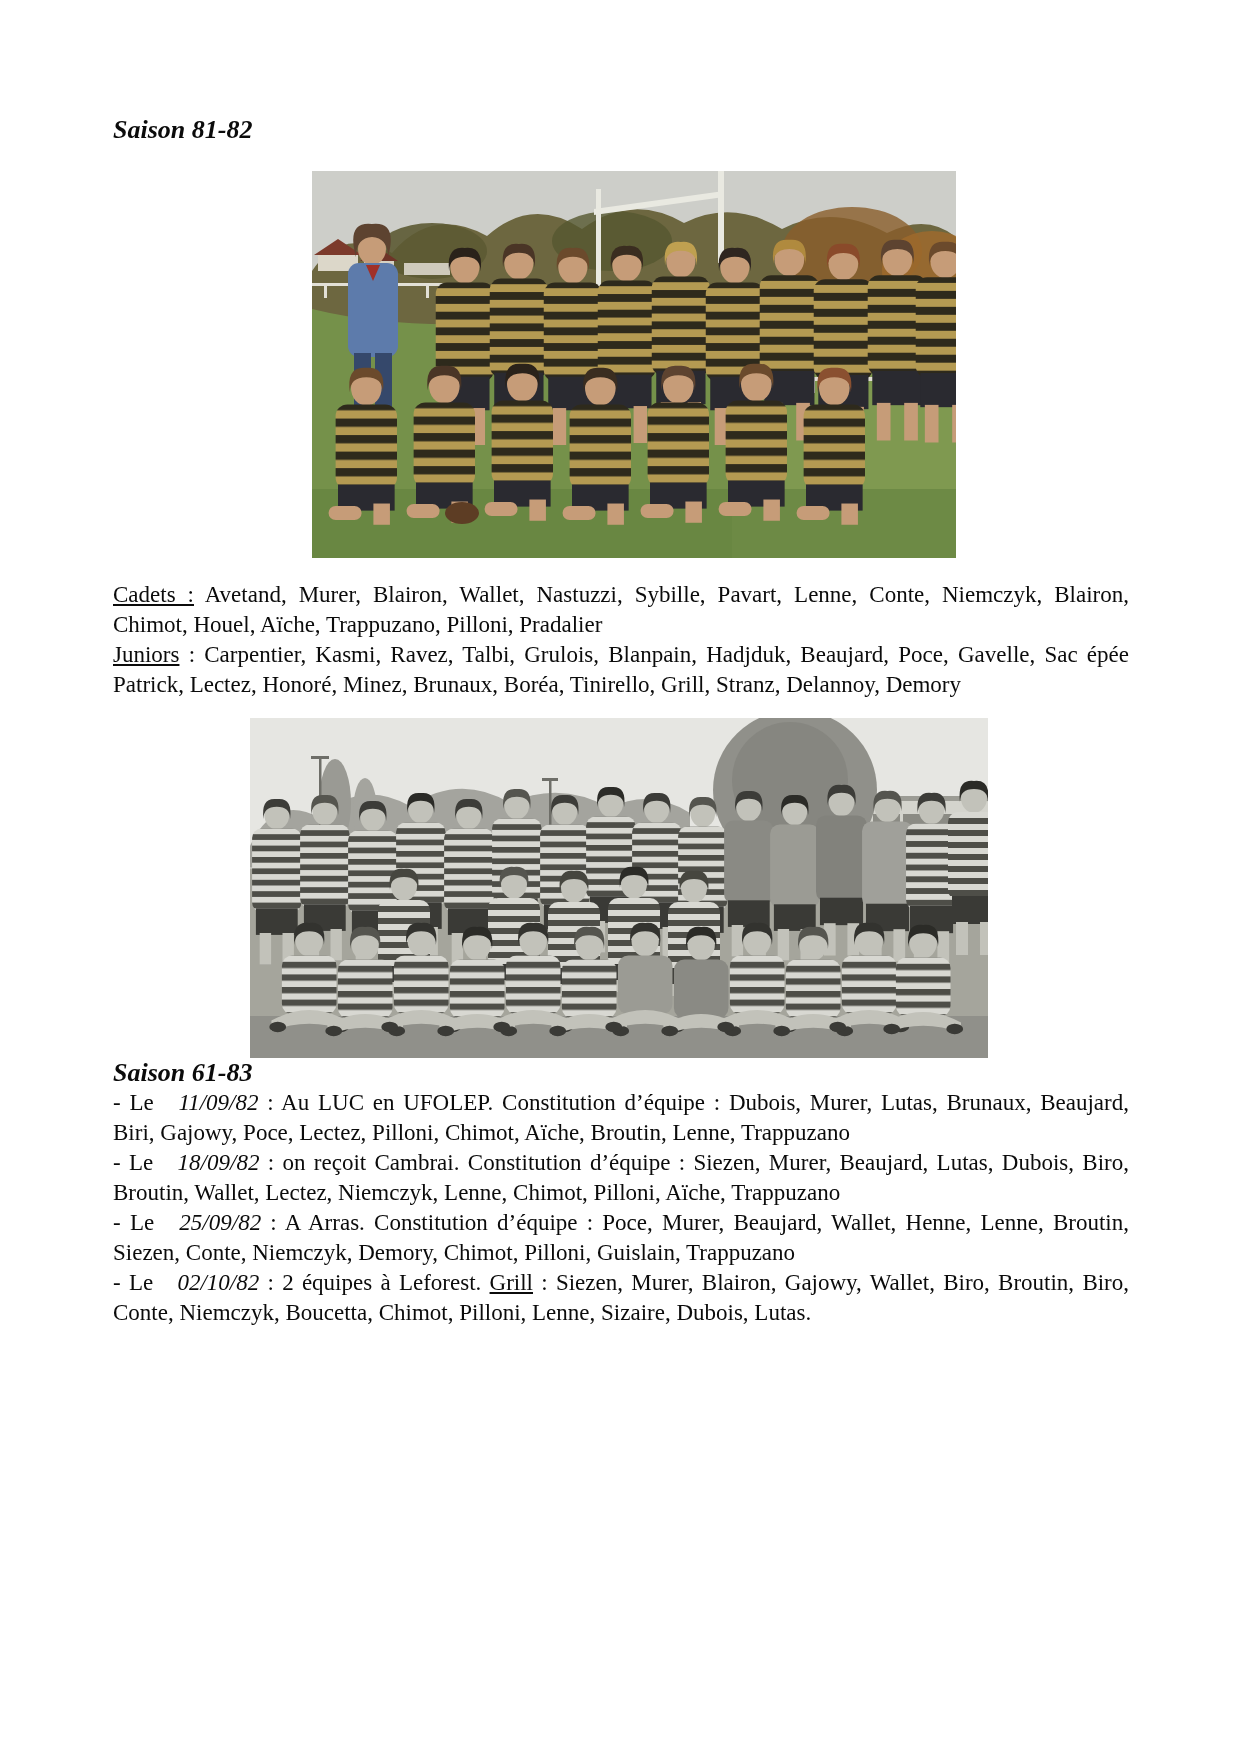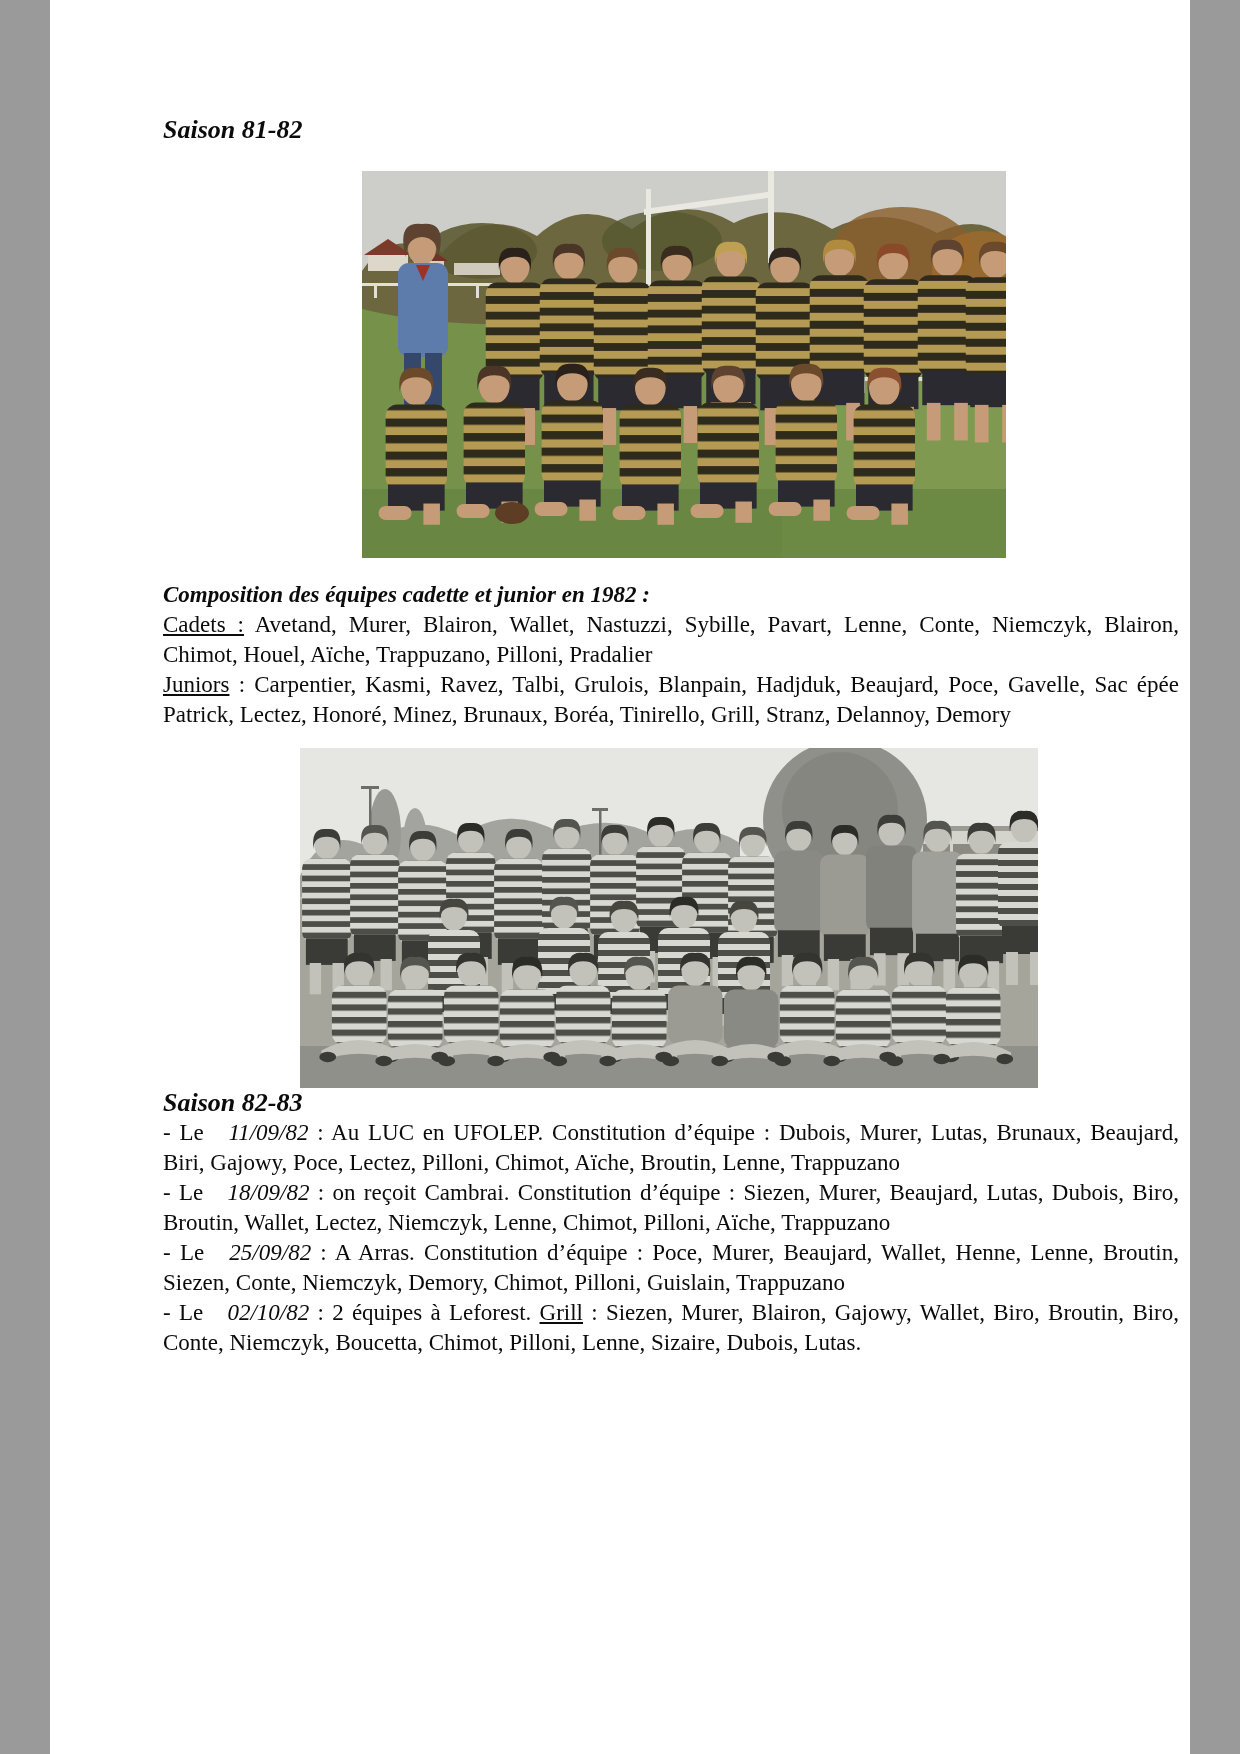--- a/index.html
+++ b/index.html
@@ -1,18 +1,18 @@
 <!DOCTYPE html>
 <html lang="fr" style="--page_bg: #ffffff; --ink: #0b0b0b; --p1_sky: #cdcec9; --p1_trees: #6d6740; --p1_grass: #75914a; --jersey_gold: #b49a52; --jersey_dark: #2e2a1c; --denim: #5d7bab; --p2_sky: #e6e6e2; --p2_trees: #a4a49e; --p2_grass: #a5a59c; --bw_jersey_light: #d8d8d2; --bw_jersey_dark: #4e4e48;"><head>
 <meta charset="utf-8">
 <style>
   html,body{margin:0;padding:0;background:#9a9a9a;}
   .page{
     position:relative;
-    width:1140px;height:1754px;
+    width:1240px;height:1754px;
     background:var(--page_bg,#ffffff);
     font-family:"Liberation Serif","DejaVu Serif",serif;
     color:var(--ink,#0b0b0b);
     margin:0 auto;
     overflow:hidden;
   }
   .h-season{
     position:absolute;
     font-style:italic;font-weight:bold;
     font-size:26px;line-height:30px;
@@ -127,21 +127,20 @@
       <use href="#g1k" transform="translate(338,196) scale(1.18)" style="--hair:#5d4330"></use>
       <use href="#g1k" transform="translate(416,194) scale(1.18)" style="--hair:#6b4a2c"></use>
       <use href="#g1k" transform="translate(494,198) scale(1.18)" style="--hair:#8a5030"></use>
     </g>
     <ellipse cx="150" cy="342" rx="17" ry="11" fill="#5d3d24"></ellipse>
   </svg>
 
   <div class="flow">
 
 
-    <p class="bhead">Composition des équipes cadette et junior en 1982 :</p>
 
     <p class="j"><span class="u">Cadets :</span><span> Avetand, Murer, Blairon, Wallet, Nastuzzi, Sybille, Pavart, Lenne, Conte, Niemczyk, Blairon, Chimot, Houel, Aïche, Trappuzano, Pilloni, Pradalier</span></p>
 
     <p class="j"><span class="u">Juniors</span><span> : Carpentier, Kasmi, Ravez, Talbi, Grulois, Blanpain, Hadjduk, Beaujard, Poce, Gavelle, Sac épée Patrick, Lectez, Honoré, Minez, Brunaux, Boréa, Tinirello, Grill, Stranz, Delannoy, Demory</span></p>
 
     <svg class="photo photo2" viewBox="0 0 738 340" aria-hidden="true">
       <defs>
         <pattern id="st2" width="8" height="12" patternUnits="userSpaceOnUse">
           <rect width="8" height="12" fill="var(--bw_jersey_light,#d8d8d2)"></rect>
           <rect width="8" height="6" fill="var(--bw_jersey_dark,#4e4e48)"></rect>
@@ -232,21 +231,21 @@
         <use href="#g2sit" transform="translate(370,206) scale(1.05)" style="--jersey:#9b9b94"></use>
         <use href="#g2sit" transform="translate(426,210) scale(1.05)" style="--jersey:#8a8a84;--hair:#2b2b27"></use>
         <use href="#g2sit" transform="translate(482,206) scale(1.05)"></use>
         <use href="#g2sit" transform="translate(538,210) scale(1.05)" style="--hair:#55554f"></use>
         <use href="#g2sit" transform="translate(594,206) scale(1.05)"></use>
         <use href="#g2sit" transform="translate(648,208) scale(1.05)" style="--hair:#2b2b27"></use>
       </g>
     </svg>
 
 
-    <p class="h-s2">Saison 82-83</p>
+    <p class="h-s2">Saison 61-83</p>
 
     <p class="j"><span>- Le </span><i>11/09/82</i><span> : Au LUC en UFOLEP. Constitution d’équipe : Dubois, Murer, Lutas, Brunaux, Beaujard, Biri, Gajowy, Poce, Lectez, Pilloni, Chimot, Aïche, Broutin, Lenne, Trappuzano</span></p>
 
     <p class="j"><span>- Le </span><i>18/09/82</i><span> : on reçoit Cambrai. Constitution d’équipe : Siezen, Murer, Beaujard, Lutas, Dubois, Biro, Broutin, Wallet, Lectez, Niemczyk, Lenne, Chimot, Pilloni, Aïche, Trappuzano</span></p>
 
     <p class="j"><span>- Le </span><i>25/09/82</i><span> : A Arras. Constitution d’équipe : Poce, Murer, Beaujard, Wallet, Henne, Lenne, Broutin, Siezen, Conte, Niemczyk, Demory, Chimot, Pilloni, Guislain, Trappuzano</span></p>
 
     <p class="j"><span>- Le </span><i>02/10/82</i><span> : 2 équipes à Leforest. </span><span class="u">Grill</span><span> : Siezen, Murer, Blairon, Gajowy, Wallet, Biro, Broutin, Biro, Conte, Niemczyk, Boucetta, Chimot, Pilloni, Lenne, Sizaire, Dubois, Lutas.</span></p>
 
   </div>

